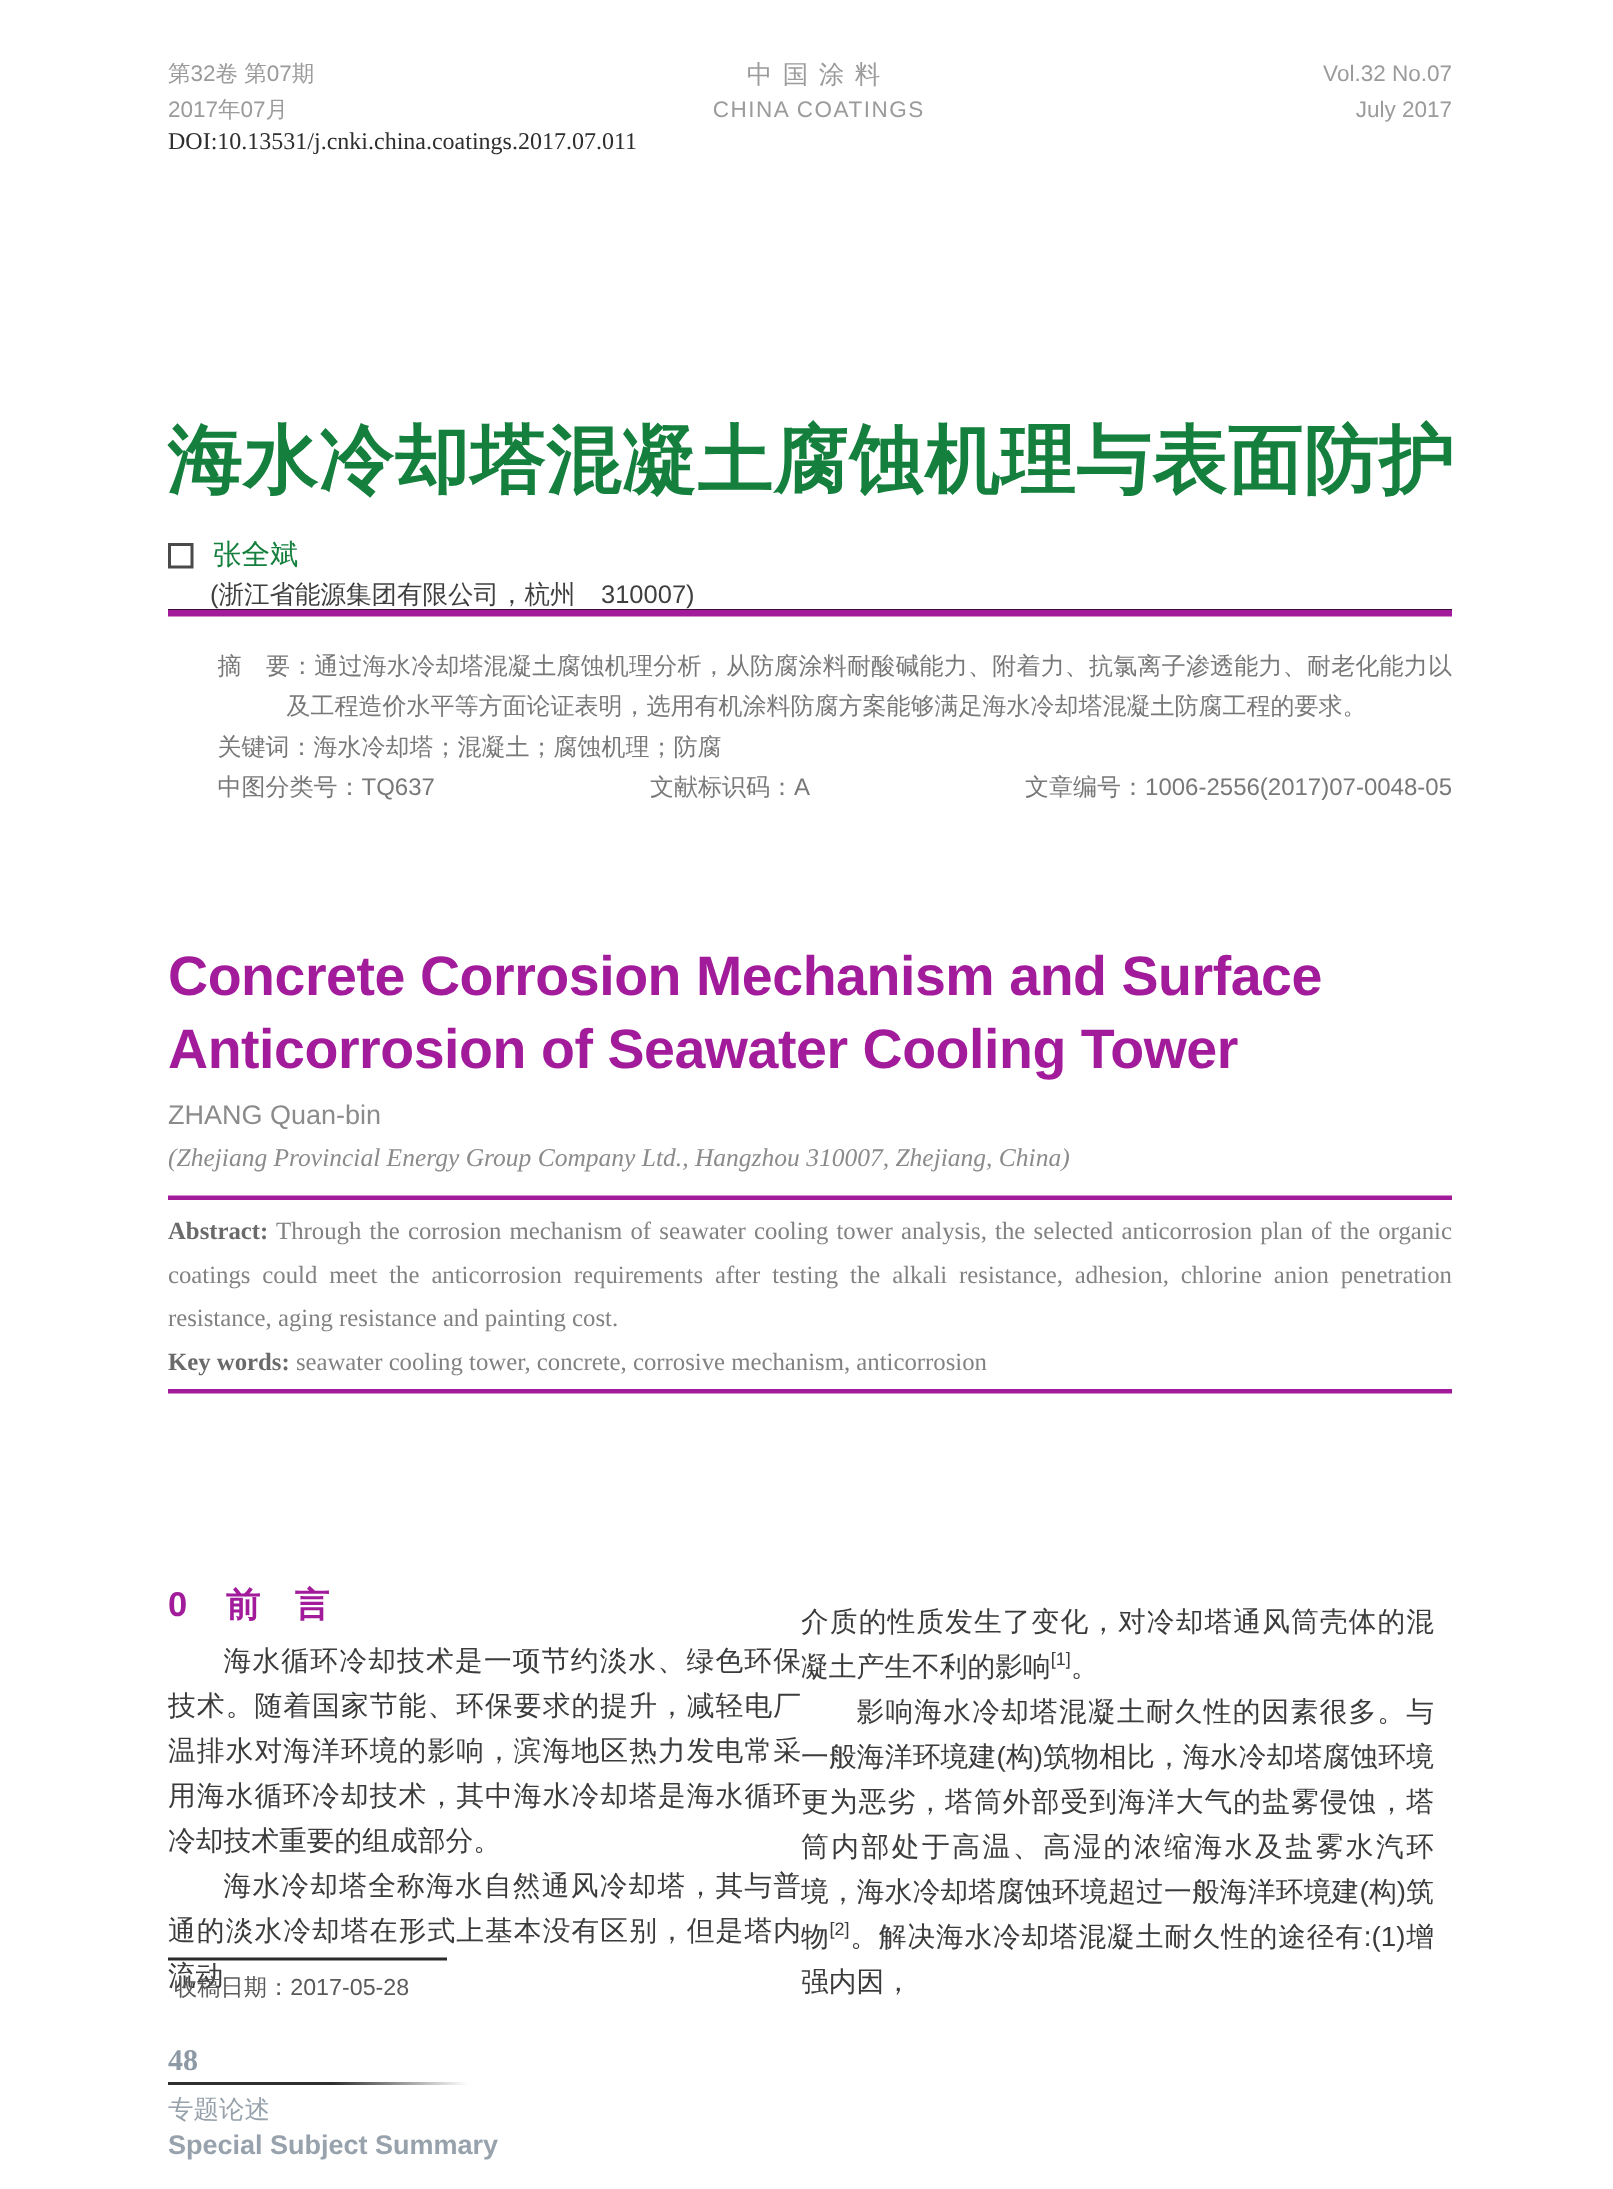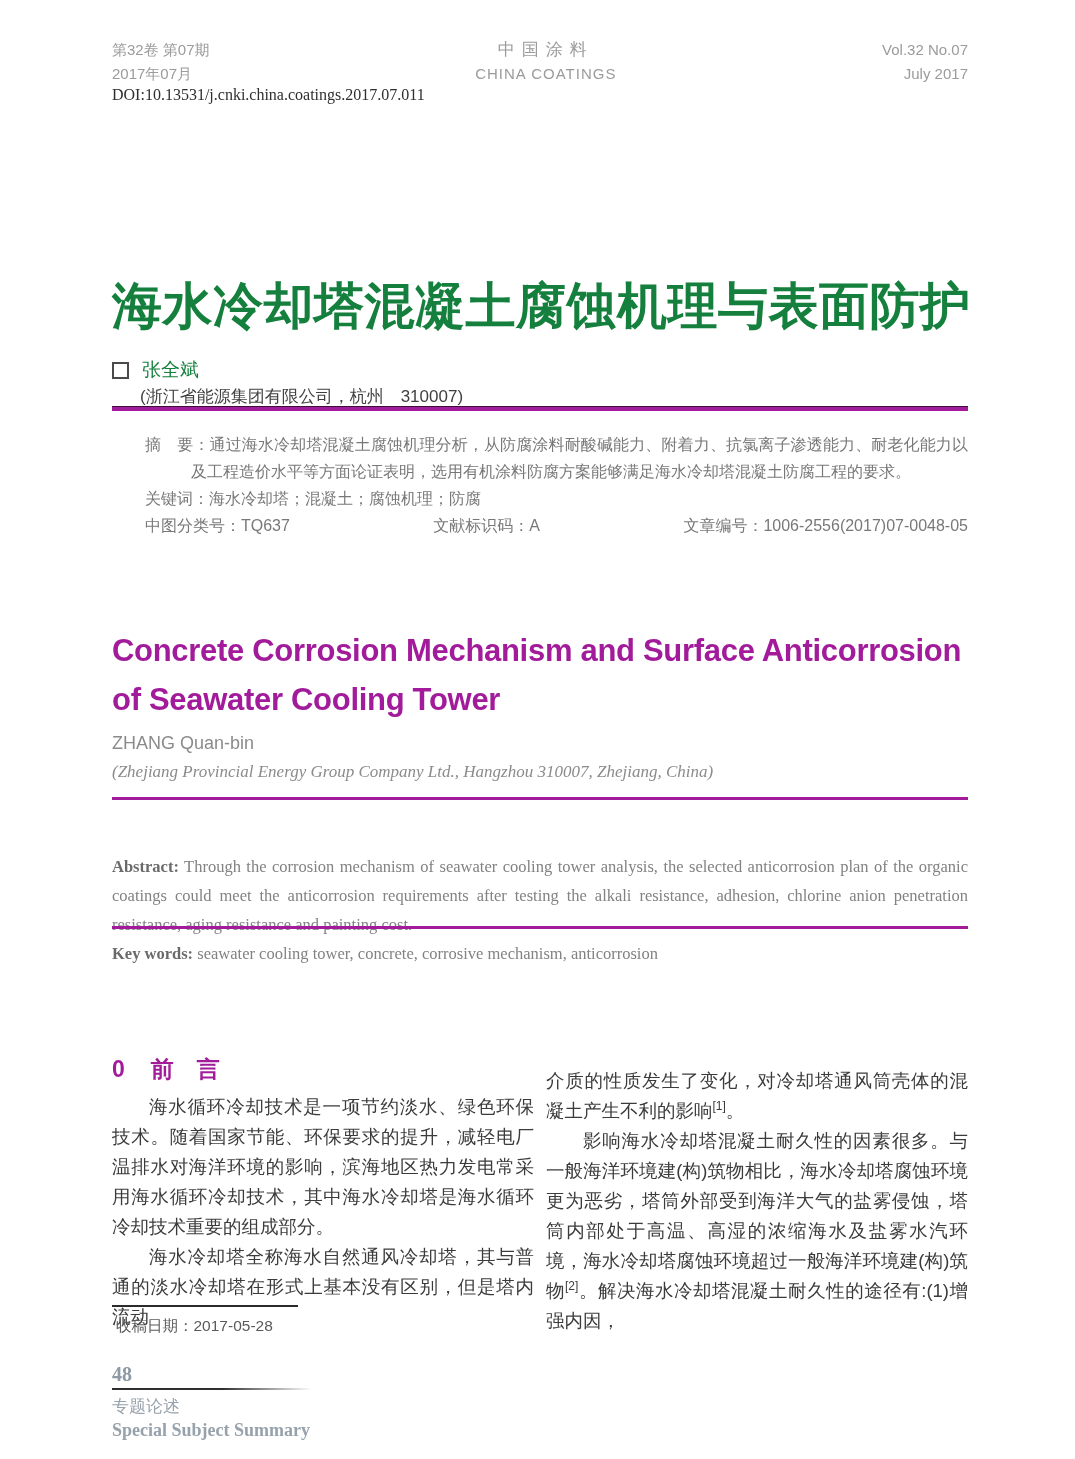--- a/index.html
+++ b/index.html
@@ -23,54 +23,54 @@
   .affil-cn{top:385px;padding-left:28px;font-size:17px;color:#3f3f3f;}
   .rule-cn{top:406px;height:5px;background:linear-gradient(#3c0f3a 0 1px,#a21b9a 1px);}
 
   
   .abs-cn{top:431px;left:145px;width:823px;font-size:16px;line-height:27px;color:#787878;}
   .hang{margin:0;padding-left:46px;text-indent:-46px;text-align:justify;}
   .kwline{margin:0;}
   .class-row{display:flex;justify-content:space-between;margin:0;}
 
   
-  .title-en{top:626px;font-size:31px;line-height:49px;font-weight:700;color:#a21b9a;letter-spacing:-0.3px;}
+  .title-en{top:626px;font-size:37px;line-height:49px;font-weight:700;color:#a21b9a;letter-spacing:-0.3px;}
   .author-en{top:733px;font-size:18px;color:#8b8b8b;}
   .affil-en{top:762px;font-family:"Liberation Serif","DejaVu Serif",serif;font-style:italic;
             font-size:17px;color:#8b8b8b;}
   .rule-a{top:797px;height:3px;background:#a21b9a;}
-  .abs-en{top:852px;font-family:"Liberation Serif","DejaVu Serif",serif;font-size:16.5px;
+  .abs-en{top:806px;font-family:"Liberation Serif","DejaVu Serif",serif;font-size:16.5px;
           line-height:29px;color:#828282;text-align:justify;}
   .abs-en p{margin:0;}
   .bold-label{font-weight:700;color:#6a6a6a;}
   .rule-b{top:926px;height:3px;background:#a21b9a;}
 
   
-  .cols{top:1054px;display:flex;gap:12px;}
+  .cols{top:1054px;display:flex;gap:0;}
   .col{width:422px;font-size:18.5px;line-height:30px;color:#3b3b3b;text-align:justify;}
   .col-right{padding-top:12px;}
   h2.sec{margin:0 0 8px 0;font-size:23px;line-height:30px;font-weight:700;color:#a21b9a;}
   h2.sec .num{margin-right:26px;}
   .cjk-p{margin:0;text-indent:2em;}
   .no-indent{text-indent:0;}
   sup{font-size:12px;line-height:0;}
 
   
   .fnotes{top:1305px;font-size:15.5px;line-height:26px;color:#5a5a5a;}
   .fsep{width:186px;height:2px;background:#2b2b2b;margin-bottom:6px;}
   .fnotes p{margin:4px;}
 
   
   .pfoot{top:1362px;color:#97a2ac;}
   .pnum{font-family:"Liberation Serif","DejaVu Serif",serif;font-size:20px;font-weight:700;
         line-height:24px;color:#8d99a4;}
   .fline{width:200px;height:2px;margin:2px 0 6px 0;
          background:linear-gradient(to right,#2f2f2f 0,#2f2f2f 55%,rgba(47,47,47,0) 100%);}
   .fcn{font-size:17px;line-height:22px;}
-  .fen{font-family:Liberation Serif, serif;font-weight:700;font-size:18px;line-height:24px;}
+  .fen{font-family:Liberation Sans, sans-serif;font-weight:700;font-size:18px;line-height:24px;}
 </style>
 </head>
 <body>
 
 <div class="page">
 
   <div class="b hdr">
     <div class="l">
       <div>第32卷 第07期</div>
       <div>2017年07月</div>

